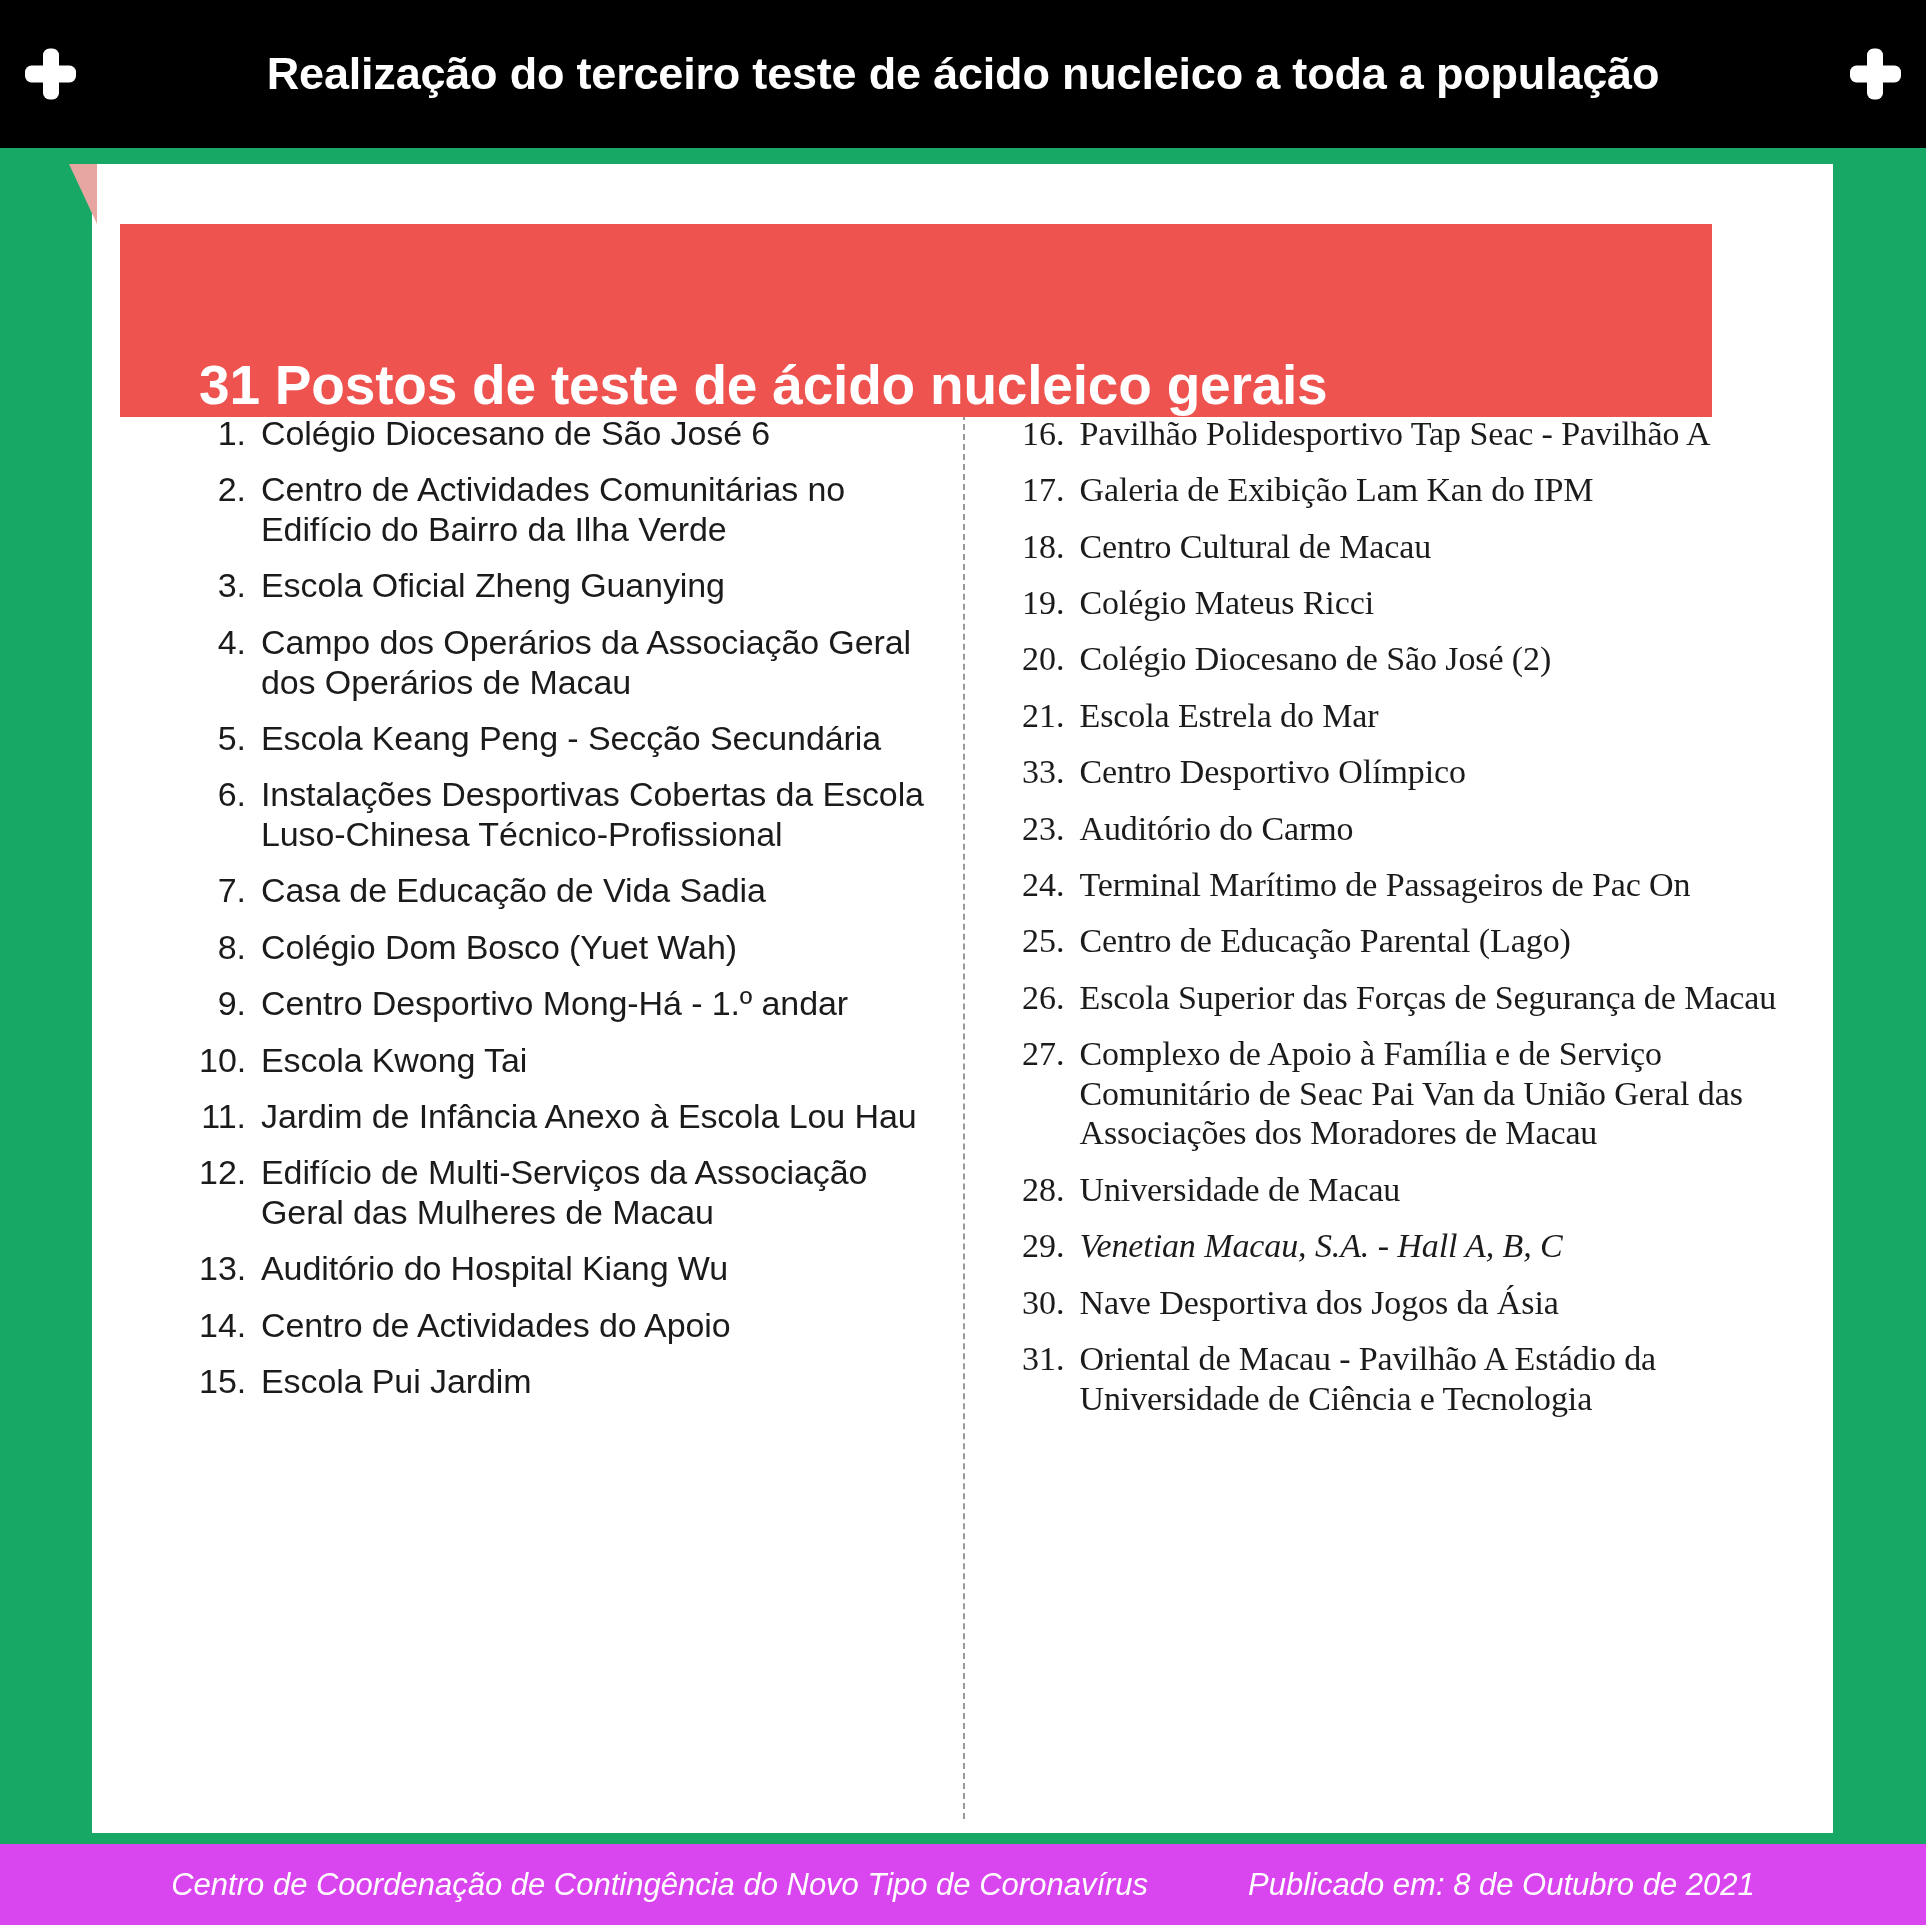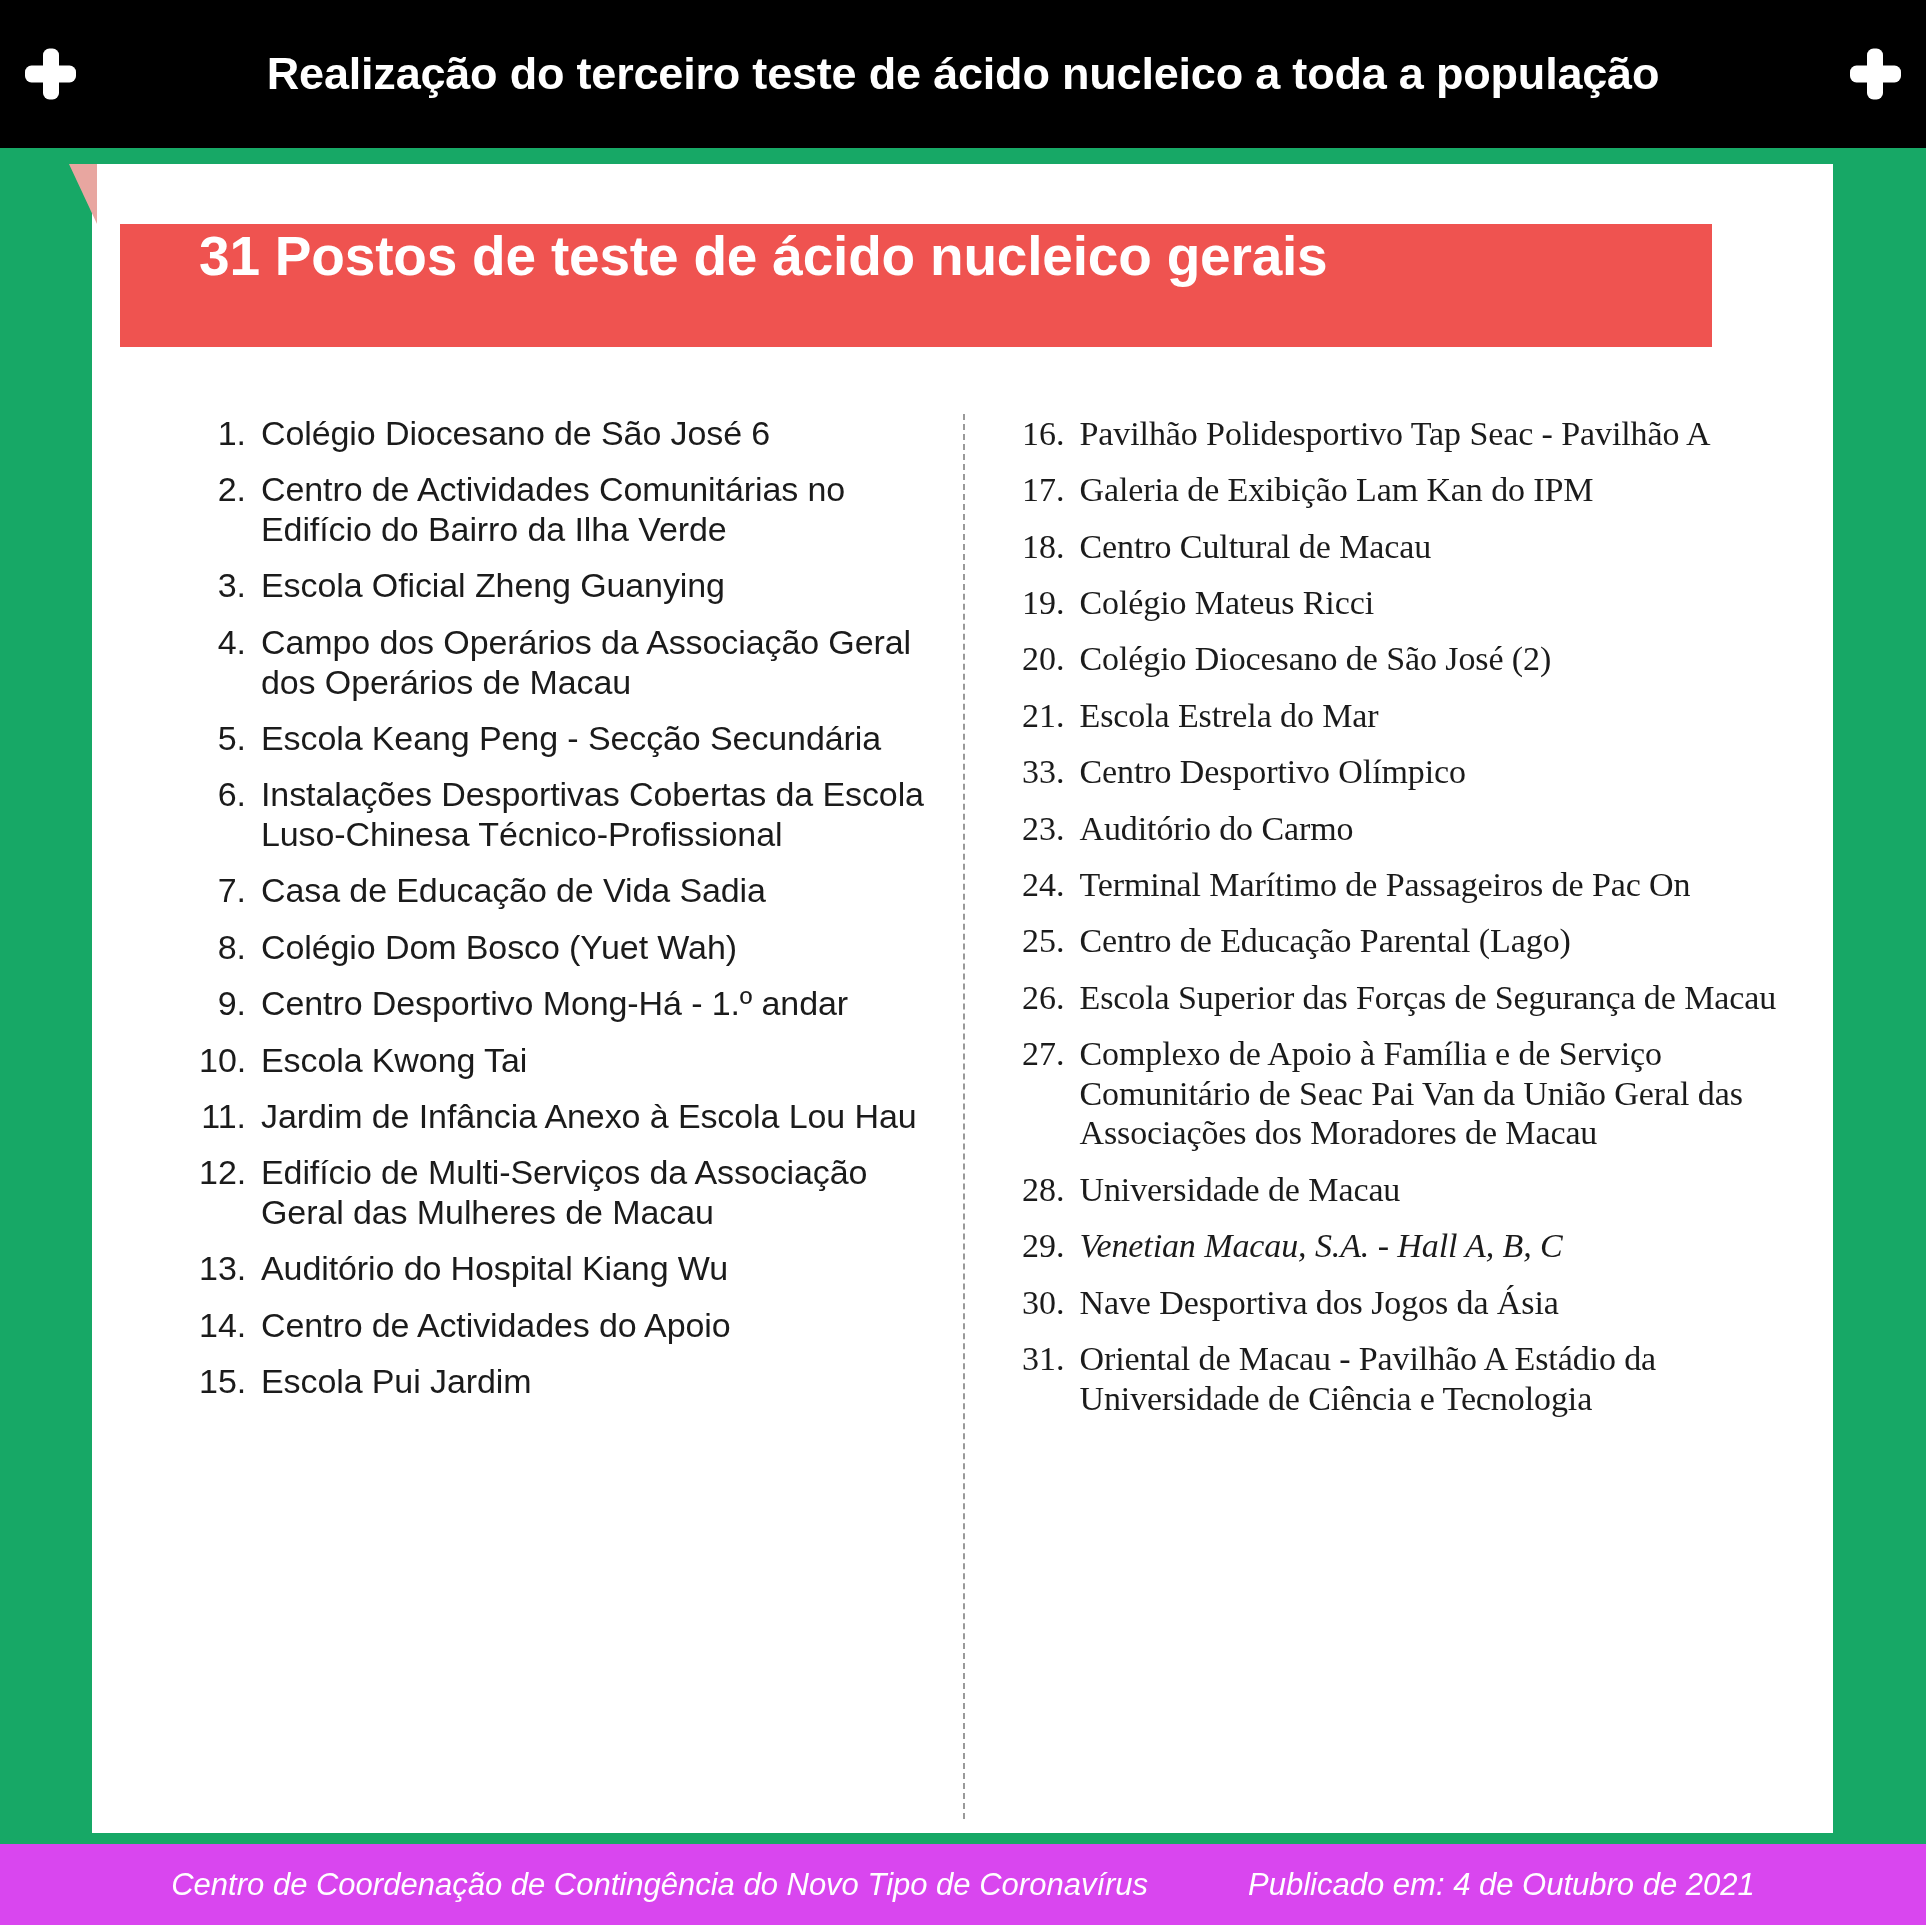--- a/index.html
+++ b/index.html
@@ -86,24 +86,24 @@
     border-left: 28px solid transparent;
     z-index: 1;
   }
 
   
   .banner {
     position: absolute;
     left: 28px;
     top: 60px;
     width: 1592px;
-    height: 123px;
+    height: 193px;
     background: #ef5350;
     display: flex;
-    align-items: flex-start;
+    align-items: flex-end;
     z-index: 3;
   }
   .banner-title {
     color: #ffffff;
     font-size: 55px;
     font-weight: bold;
     padding-left: 79px;
     letter-spacing: -0.2px;
   }
 
@@ -314,15 +314,15 @@
             <span class="txt">Oriental de Macau - Pavilhão A Estádio da Universidade de Ciência e Tecnologia</span>
           </div>
       </div>
     </div>
 
   </div>
 </div>
 
 <div class="footer">
   <span>Centro de Coordenação de Contingência do Novo Tipo de Coronavírus</span>
-  <span>Publicado em: 4 de Outubro de 2021</span>
+  <span>Publicado em: 8 de Outubro de 2021</span>
 </div>
 
 
 </body></html>

